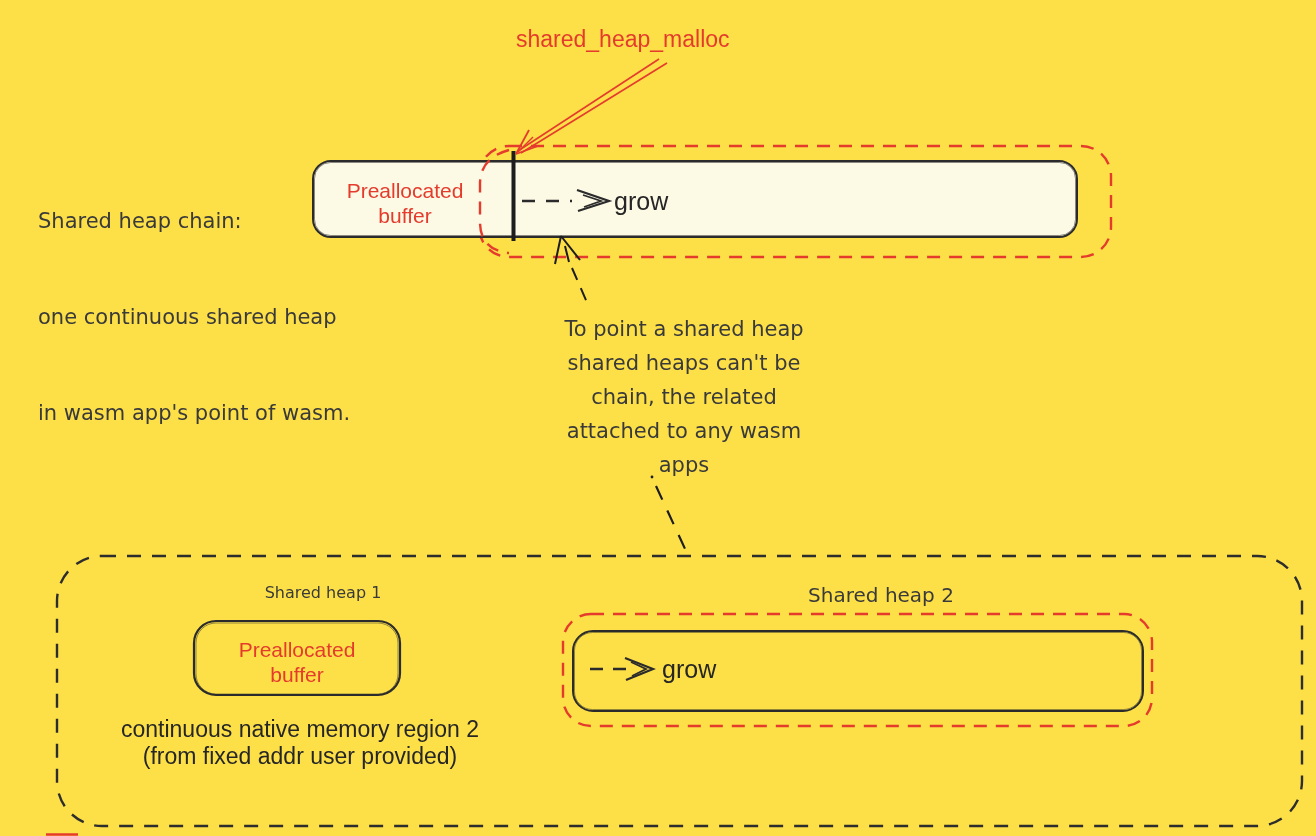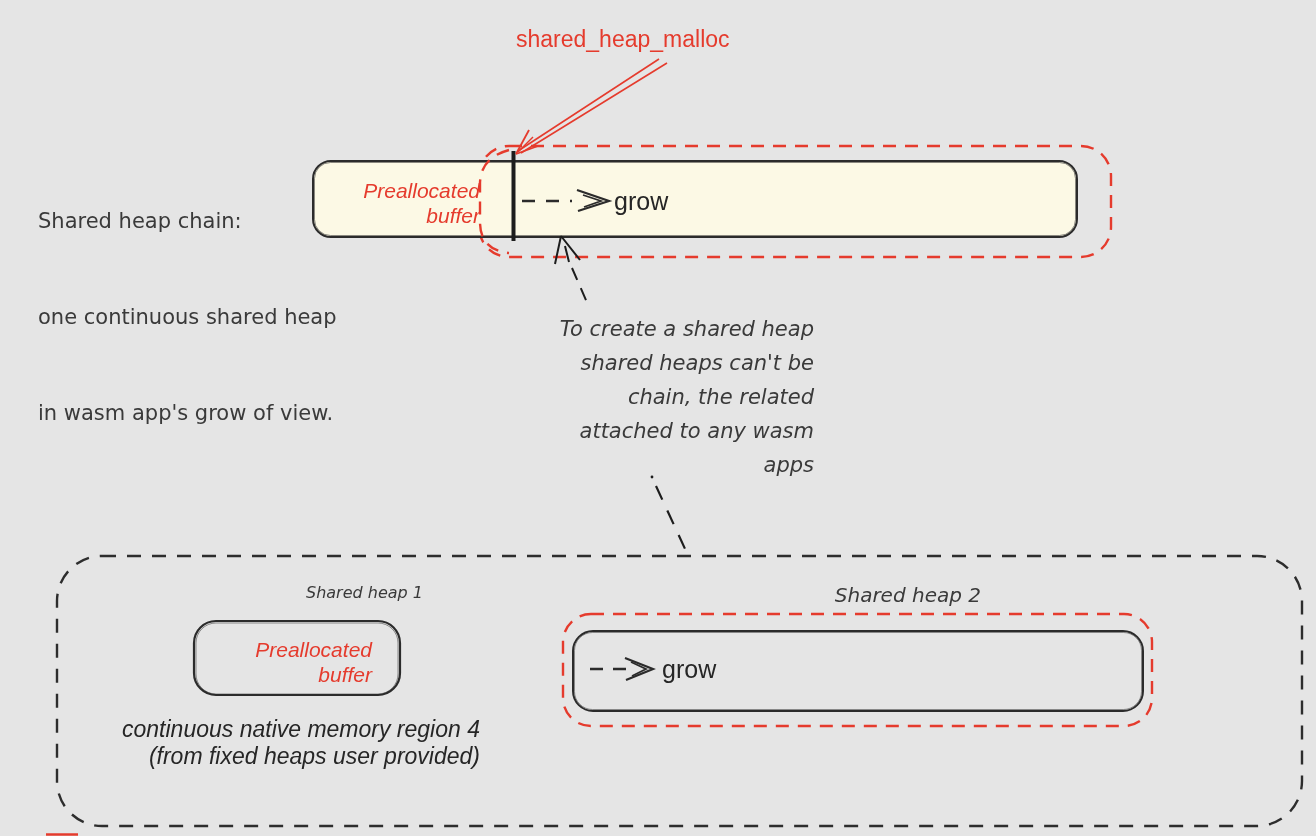--- a/index.html
+++ b/index.html
@@ -7,39 +7,39 @@
   body {
     font-family: "DejaVu Sans", sans-serif;
     background: #fcf9e5;
     position: relative;
     overflow: hidden;
   }
   #canvas {
     position: absolute;
     left: 0; top: 0;
     width: 1316px; height: 836px;
-    background: #e5e5e5;
+    background: #fde047;
   }
   #shapes {
     position: absolute;
     left: 0; top: 0;
     pointer-events: none;
   }
   .txt { position: absolute; white-space: pre; }
   .rounded-font {
     font-family: "DejaVu Sans", sans-serif;
     color: #3a3a3a;
     margin-left: 28px;
   }
   .arial-font {
     font-family: "Liberation Sans", sans-serif;
     color: #262626;
   }
   .red-text { color: #e53b2d; }
-  .center { text-align: right; white-space: normal; font-style: italic; }
+  .center { text-align: center; white-space: normal; }
 
   .malloc-label {
     left: 516px; top: 26px;
     font-size: 23px;
   }
   .chain-note {
     left: 10px; top: 141px;
     font-size: 21px; line-height: 32px;
   }
   .prealloc-top {
@@ -136,48 +136,48 @@
     </g>
 
     <line x1="46" y1="834.5" x2="78" y2="834.5" stroke="#e53b2d" stroke-width="2.5"></line>
   </svg>
 
   <div class="txt arial-font red-text malloc-label">shared_heap_malloc</div>
 
   <div class="txt rounded-font chain-note">
     <div>Shared heap chain:</div>
     <div>one continuous shared heap</div>
-    <div>in wasm app's grow of view.</div>
+    <div>in wasm app's point of wasm.</div>
   </div>
 
   <div class="txt arial-font red-text center prealloc-top">
     <div>Preallocated</div>
     <div>buffer</div>
   </div>
 
   <div class="txt arial-font grow-top">grow</div>
 
   <div class="txt rounded-font center middle-note">
-    <div>To create a shared heap</div>
+    <div>To point a shared heap</div>
     <div>shared heaps can't be</div>
     <div>chain, the related</div>
     <div>attached to any wasm</div>
     <div>apps</div>
   </div>
 
   <div class="txt rounded-font center heap1-title">Shared heap 1</div>
 
   <div class="txt arial-font red-text center heap1-buffer-label">
     <div>Preallocated</div>
     <div>buffer</div>
   </div>
 
   <div class="txt arial-font center heap1-caption">
-    <div>continuous native memory region 4</div>
-    <div>(from fixed heaps user provided)</div>
+    <div>continuous native memory region 2</div>
+    <div>(from fixed addr user provided)</div>
   </div>
 
   <div class="txt rounded-font center heap2-title">Shared heap 2</div>
 
   <div class="txt arial-font grow-bottom">grow</div>
 
 
 </div>
 
 </body></html>

